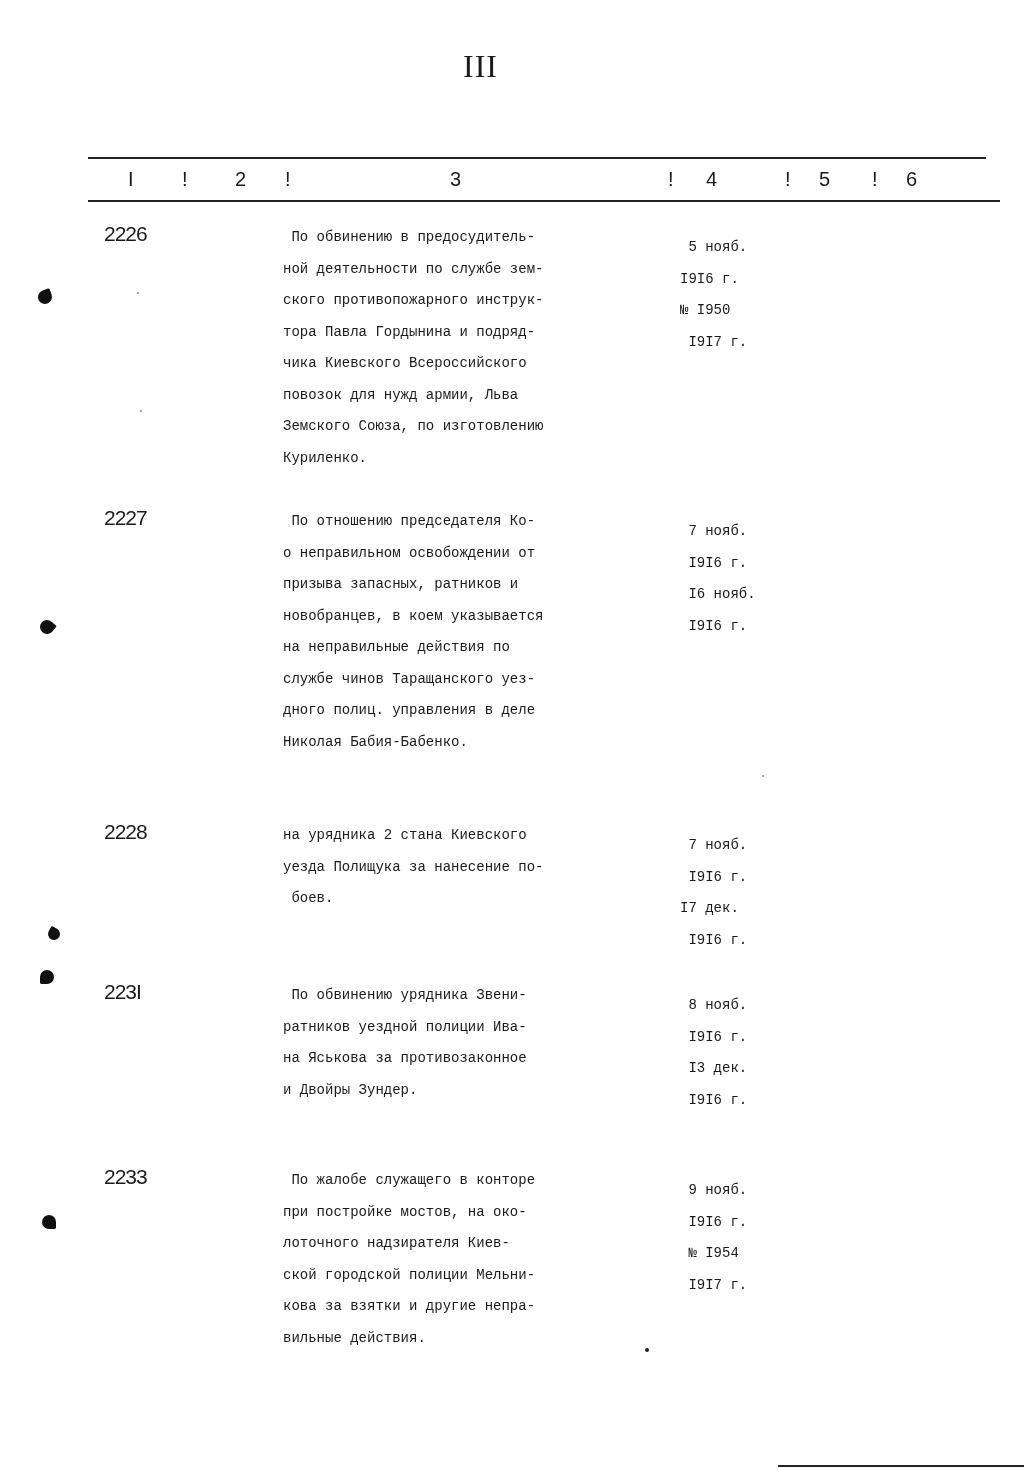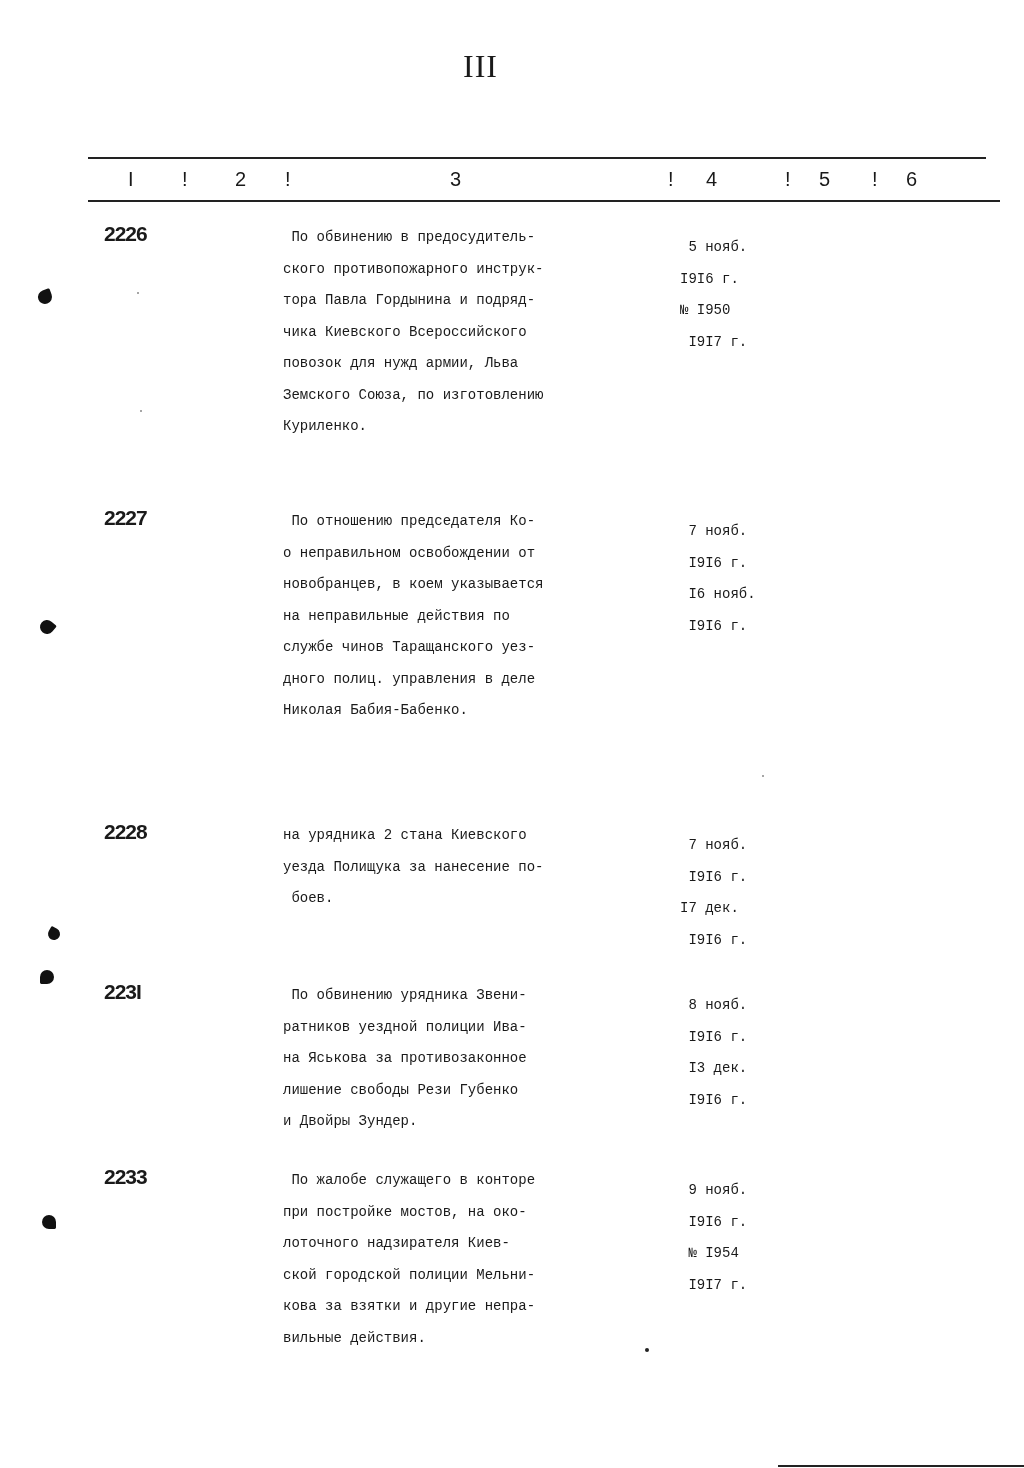--- a/index.html
+++ b/index.html
@@ -42,21 +42,20 @@
       left: 0;
       width: 1024px;
     }
     .rec-num {
       position: absolute;
       left: 104px;
       top: 0;
       font-size: 21px;
       font-family: "Liberation Sans", "DejaVu Sans", sans-serif;
       letter-spacing: -1px;
-      font-weight: bold;
     }
     .rec-desc {
       position: absolute;
       left: 283px;
       top: 0;
       width: 400px;
     }
     .rec-desc .line, .rec-dates .line {
       height: 31.5px;
       line-height: 31.5px;
@@ -107,40 +106,42 @@
     <span class="col-header" style="left:872px">!</span>
     <span class="col-header" style="left:906px">6</span>
   </div>
 
   <div class="rule rule-bottom"></div>
 
   <div class="record" style="top:222px">
     <div class="rec-num">2226</div>
     <div class="rec-desc">
       <div class="line"> По обвинению в предосудитель-</div>
+      <div class="line">ной деятельности по службе зем-</div>
       <div class="line">ского противопожарного инструк-</div>
       <div class="line">тора Павла Гордынина и подряд-</div>
       <div class="line">чика Киевского Всероссийского</div>
       <div class="line">повозок для нужд армии, Льва</div>
       <div class="line">Земского Союза, по изготовлению</div>
       <div class="line">Куриленко.</div>
     </div>
     <div class="rec-dates">
       <div class="line"> 5 нояб.</div>
       <div class="line">I9I6 г.</div>
       <div class="line">№ I950</div>
       <div class="line"> I9I7 г.</div>
     </div>
   </div>
 
   <div class="record" style="top:506px">
     <div class="rec-num">2227</div>
     <div class="rec-desc">
       <div class="line"> По отношению председателя Ко-</div>
       <div class="line">о неправильном освобождении от</div>
+      <div class="line">призыва запасных, ратников и</div>
       <div class="line">новобранцев, в коем указывается</div>
       <div class="line">на неправильные действия по</div>
       <div class="line">службе чинов Таращанского уез-</div>
       <div class="line">дного полиц. управления в деле</div>
       <div class="line">Николая Бабия-Бабенко.</div>
     </div>
     <div class="rec-dates">
       <div class="line"> 7 нояб.</div>
       <div class="line"> I9I6 г.</div>
       <div class="line"> I6 нояб.</div>
@@ -162,21 +163,20 @@
       <div class="line"> I9I6 г.</div>
     </div>
   </div>
 
   <div class="record" style="top:980px">
     <div class="rec-num">223I</div>
     <div class="rec-desc">
       <div class="line"> По обвинению урядника Звени-</div>
       <div class="line">ратников уездной полиции Ива-</div>
       <div class="line">на Яськова за противозаконное</div>
-      <div class="line">лишение свободы Рези Губенко</div>
       <div class="line">и Двойры Зундер.</div>
     </div>
     <div class="rec-dates">
       <div class="line"> 8 нояб.</div>
       <div class="line"> I9I6 г.</div>
       <div class="line"> I3 дек.</div>
       <div class="line"> I9I6 г.</div>
     </div>
   </div>
 

